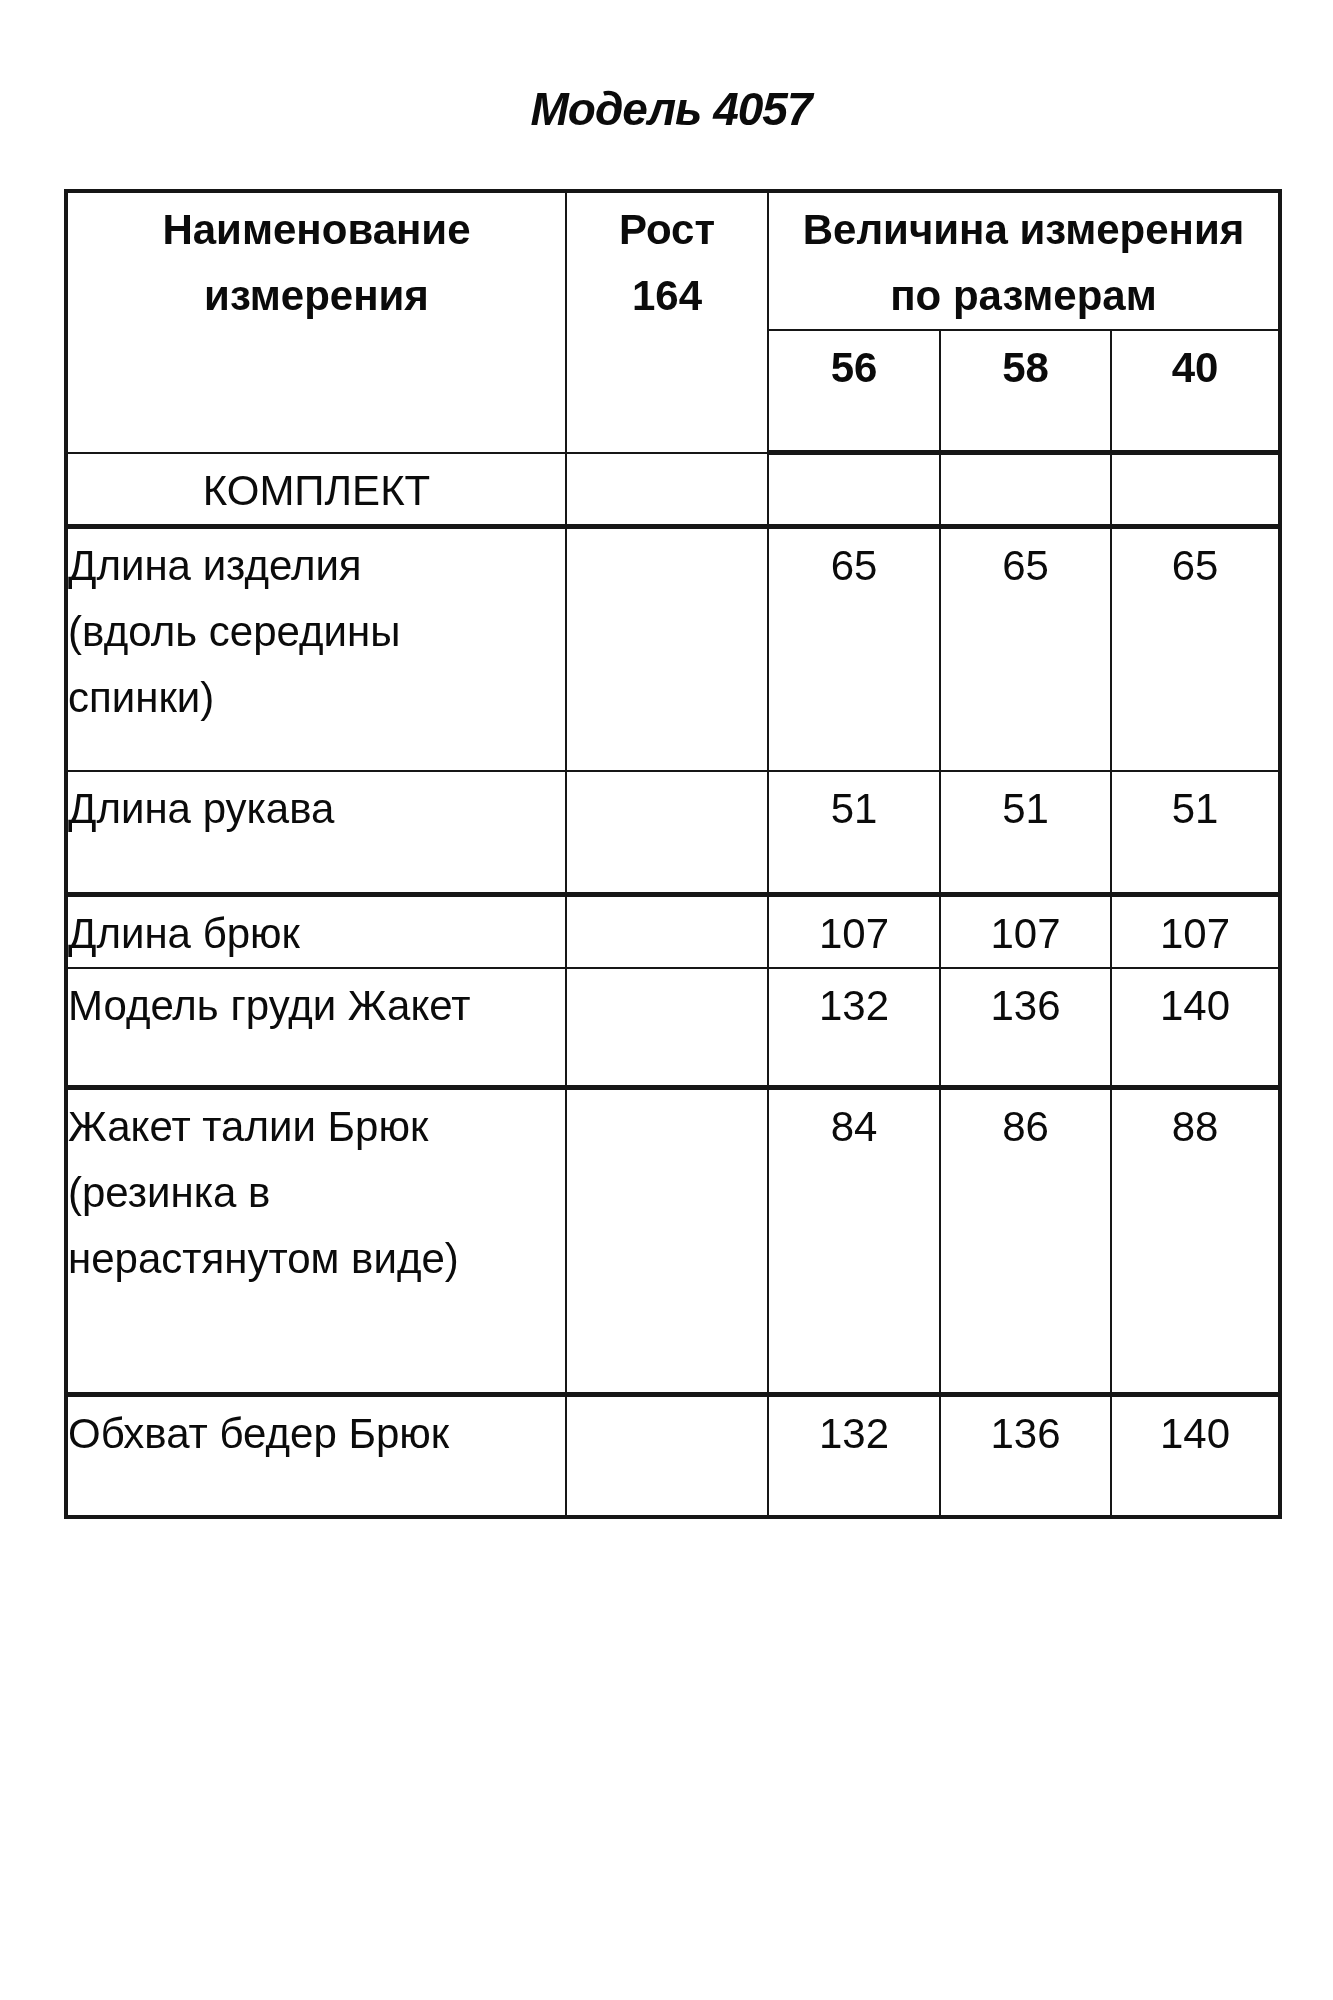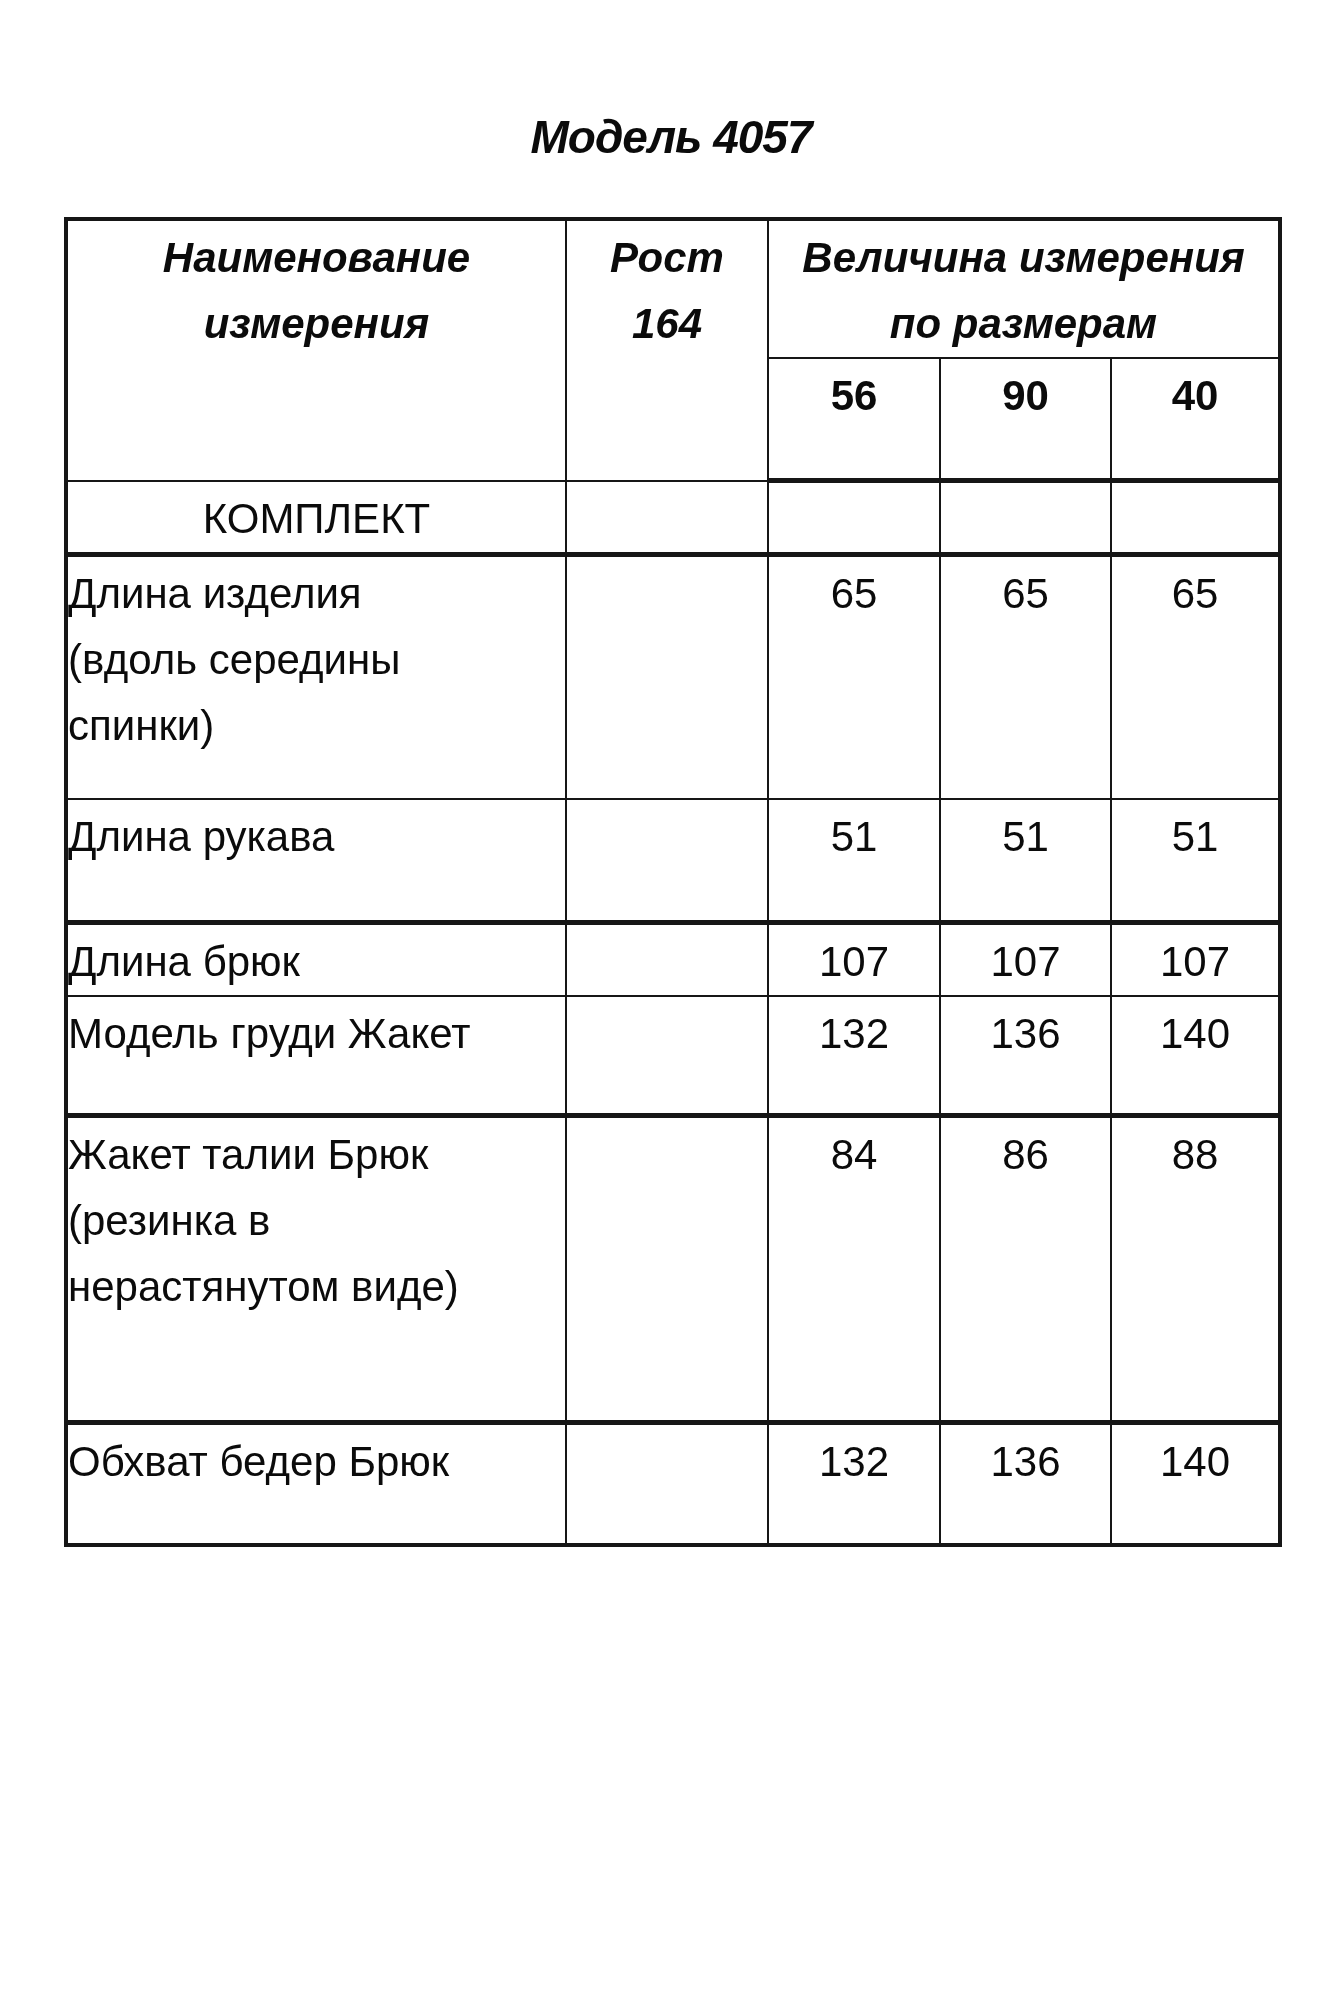--- a/index.html
+++ b/index.html
@@ -12,21 +12,21 @@
     height: 2000px;
     font-family: "Liberation Sans", "DejaVu Sans", sans-serif;
     color: #0b0b0b;
     overflow: hidden;
   }
   .content {
     width: 1214px;
     margin-left: 64px;
   }
   .doc-title {
-    margin-top: 112px;
+    margin-top: 84px;
     text-align: center;
     font-size: 46px;
     font-weight: bold;
     font-style: italic;
     line-height: 1.1;
     letter-spacing: -1px;
   }
   .doc-subtitle {
     margin-top: 28px;
     text-align: center;
@@ -55,21 +55,20 @@
     padding-left: 20px;
     padding-right: 10px;
     white-space: pre-line;
   }
   td.num {
     text-align: center;
     margin-left: 31px;
   }
   td.hdr {
     font-weight: bold;
-    font-style: italic;
     text-align: center;
     white-space: pre-line;
     line-height: 62px;
   }
   td.name-cell  { vertical-align: middle; }
   td.rost-cell  { vertical-align: top; padding-top: 14px; }
   td.vel-cell   { vertical-align: middle; }
   td.size-cell {
     font-weight: bold;
     font-style: normal;
@@ -117,21 +116,21 @@
       <td class="hdr name-cell bb-thick" rowspan="2">Наименование
 измерения</td>
       <td class="hdr rost-cell bb-thick" rowspan="2">Рост
 164</td>
       <td class="hdr vel-cell" colspan="3">Величина измерения
 по размерам</td>
     </tr>
 
     <tr class="h-hdr2 thick">
       <td class="size-cell">56</td>
-      <td class="size-cell">90</td>
+      <td class="size-cell">58</td>
       <td class="size-cell">40</td>
     </tr>
 
     <tr class="h-sec thick">
       <td class="section-cell">КОМПЛЕКТ</td>
       <td></td>
       <td></td>
       <td></td>
       <td></td>
     </tr>

